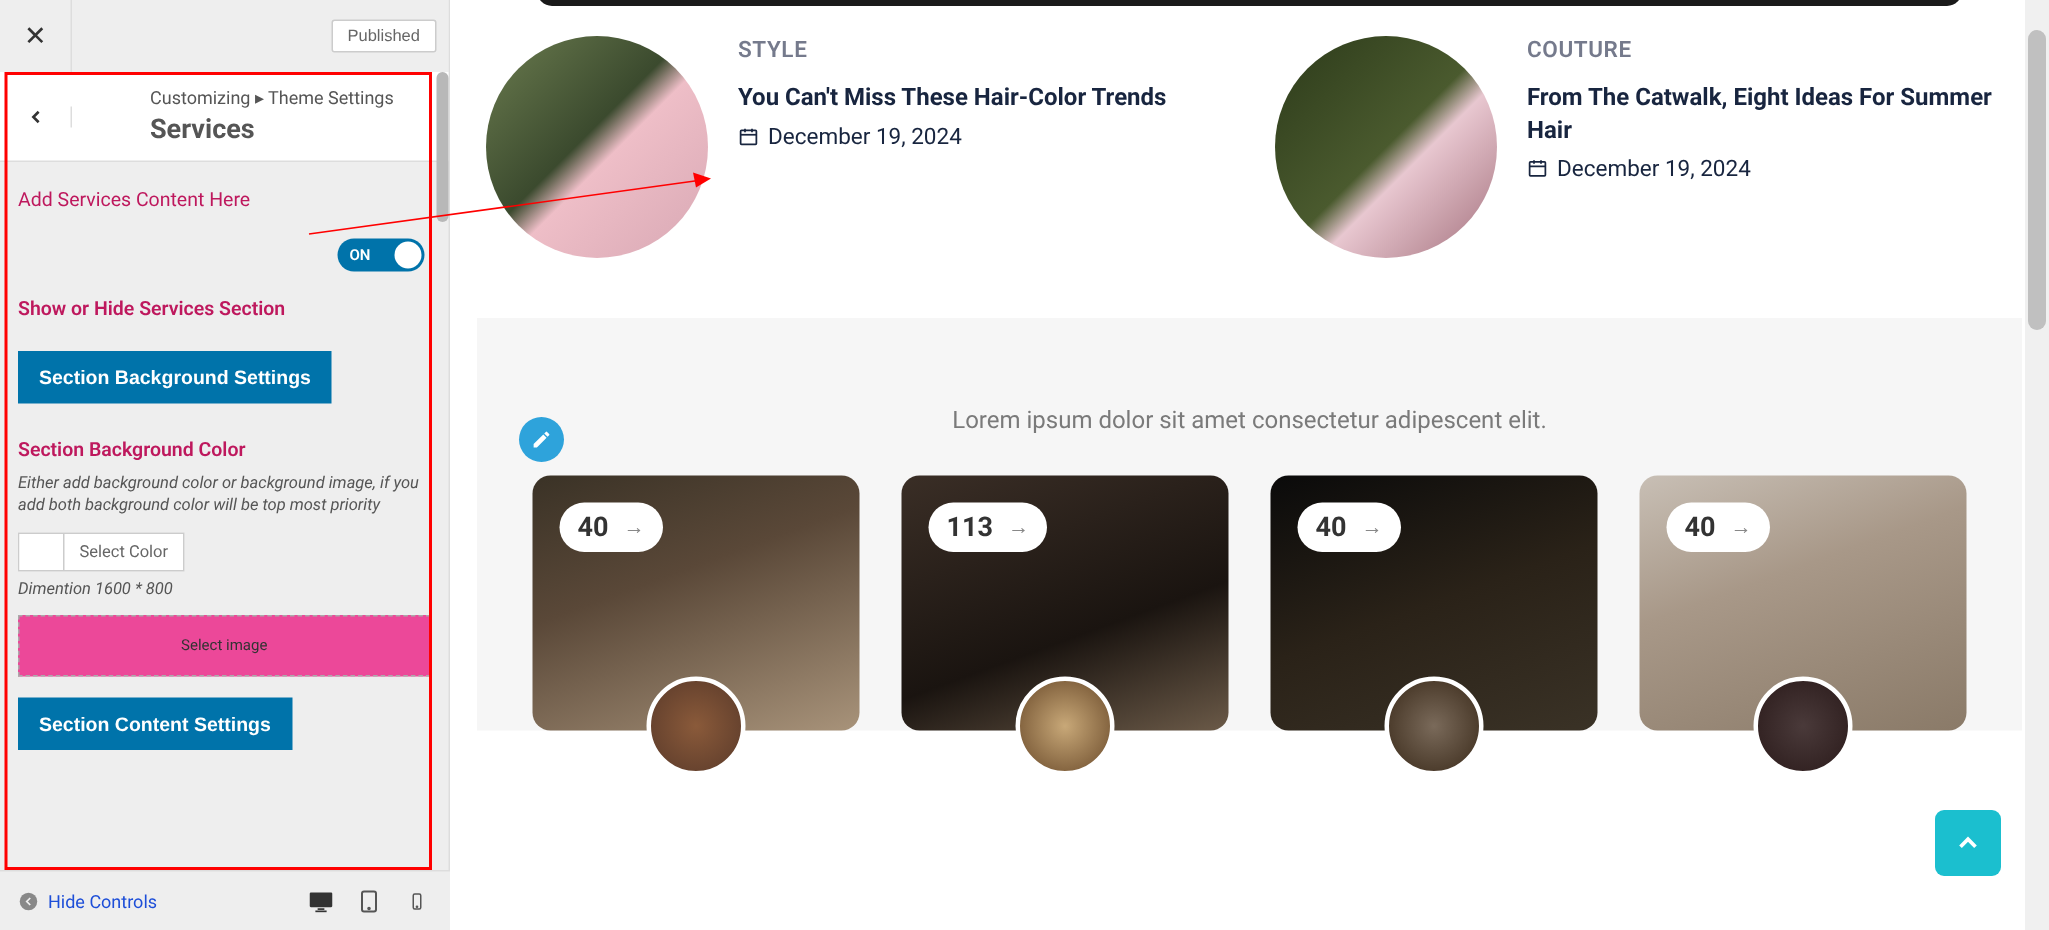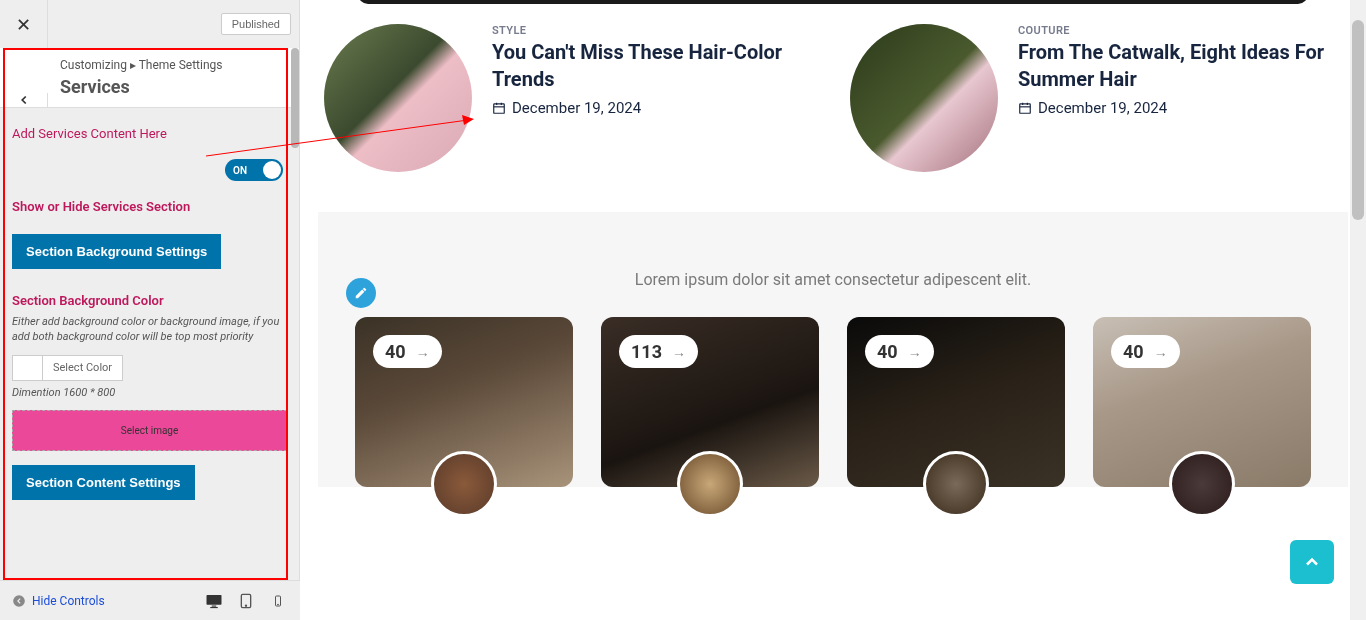--- a/index.html
+++ b/index.html
@@ -6,21 +6,21 @@
 body { font-family: -apple-system, BlinkMacSystemFont, "Segoe UI", Roboto, sans-serif; font-size: 13px; color: #333; background: #f5f5f5; overflow: hidden; width: 1366px; height: 620px; position: relative; }
 
 
 .sidebar { position: absolute; left: 0; top: 0; width: 300px; height: 620px; background: #eeeeee; border-right: 1px solid #ddd; }
 .sidebar-top { height: 48px; display: flex; align-items: center; background: #eeeeee; }
 .close-btn { width: 48px; height: 48px; display: flex; align-items: center; justify-content: center; font-size: 18px; cursor: pointer; border-right: 1px solid #ddd; }
 .published-btn { margin-left: auto; margin-right: 8px; background: #fff; border: 1px solid #ccc; padding: 4px 10px; color: #666; font-size: 11px; border-radius: 2px; }
 
 .red-box { position: absolute; left: 3px; top: 48px; width: 285px; height: 532px; border: 2px solid #ff0000; pointer-events: none; z-index: 5; }
 
-.panel-head { background: #fff; border-bottom: 1px solid #ddd; display: flex; align-items: flex-end; }
+.panel-head { background: #fff; border-bottom: 1px solid #ddd; display: flex; align-items: center; gap: 40px; }
 .back-arrow { width: 48px; display: flex; align-items: center; justify-content: center; border-right: 1px solid #ddd; cursor: pointer; font-size: 18px; font-weight: bold; }
 .head-inner { padding: 10px 12px; }
 .head-breadcrumb { font-size: 12px; color: #555; }
 .head-title { font-size: 18px; color: #555; font-weight: 700; margin-top: 4px; }
 
 .panel-scroll { padding: 0 12px; }
 .section-label { font-size: 13px; color: #be185d; margin-top: 18px; margin-bottom: 6px; }
 .section-label.bold { font-weight: 600; }
 
 .toggle-row { display: flex; justify-content: flex-end; margin-top: 18px; margin-right: 4px; }
@@ -47,22 +47,22 @@
 
 .preview { position: absolute; left: 300px; top: 0; right: 0; bottom: 0; background: #fff; overflow: hidden; }
 .preview-inner { position: absolute; inset: 0; padding: 0 18px; }
 
 .dark-bar { margin: 0 40px; height: 10px; background: #1a1a1a; border-radius: 0 0 14px 14px; position: relative; top: -6px; }
 
 .articles { display: flex; gap: 34px; padding: 14px 6px 40px; }
 .article { display: flex; gap: 20px; flex: 1; }
 .article-img { width: 148px; height: 148px; border-radius: 50%; overflow: hidden; flex-shrink: 0; background: #e8d4d8; }
 .article-body { flex: 1; }
-.article-cat { color: #757a8c; font-size: 11px; font-weight: 600; letter-spacing: 0.4px; }
-.article-title { color: #18253f; font-size: 20px; font-weight: 700; line-height: 1.35; margin-top: 2px; }
+.article-cat { color: #757a8c; font-size: 15px; font-weight: 600; letter-spacing: 0.4px; }
+.article-title { color: #18253f; font-size: 16px; font-weight: 700; line-height: 1.35; margin-top: 12px; }
 .article-date { color: #18253f; font-size: 15px; margin-top: 6px; display: flex; align-items: center; gap: 6px; }
 
 .authors-section { background: #f6f6f6; padding: 40px 20px 0; position: relative; }
 .edit-circle { position: absolute; left: 28px; top: 66px; width: 30px; height: 30px; background: #2ea3db; border-radius: 50%; display: flex; align-items: center; justify-content: center; color: #fff; font-size: 14px; cursor: pointer; }
 .authors-title { text-align: center; font-size: 32px; font-weight: 700; color: #18253f; }
 .authors-sub { text-align: center; color: #7a7a7a; font-size: 16px; margin-top: 18px; }
 .authors-grid { display: flex; gap: 28px; margin-top: 28px; justify-content: center; }
 .author-card { width: 218px; height: 170px; border-radius: 12px; position: relative; overflow: visible; }
 .badge { position: absolute; left: 18px; top: 18px; background: #fff; border-radius: 22px; padding: 6px 12px; display: flex; align-items: center; gap: 10px; font-weight: 700; color: #333; font-size: 18px; }
 .badge-arrow { color: #888; font-size: 14px; }

